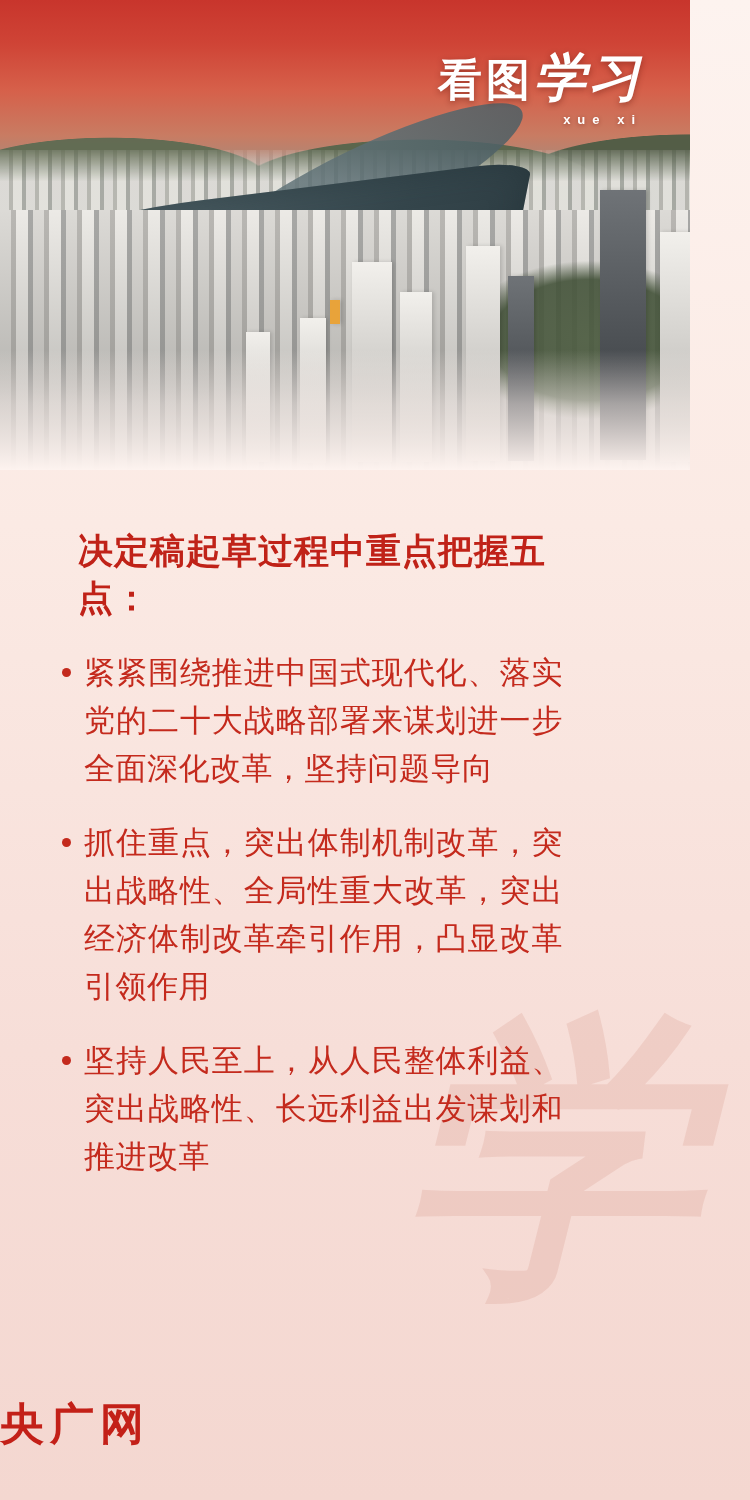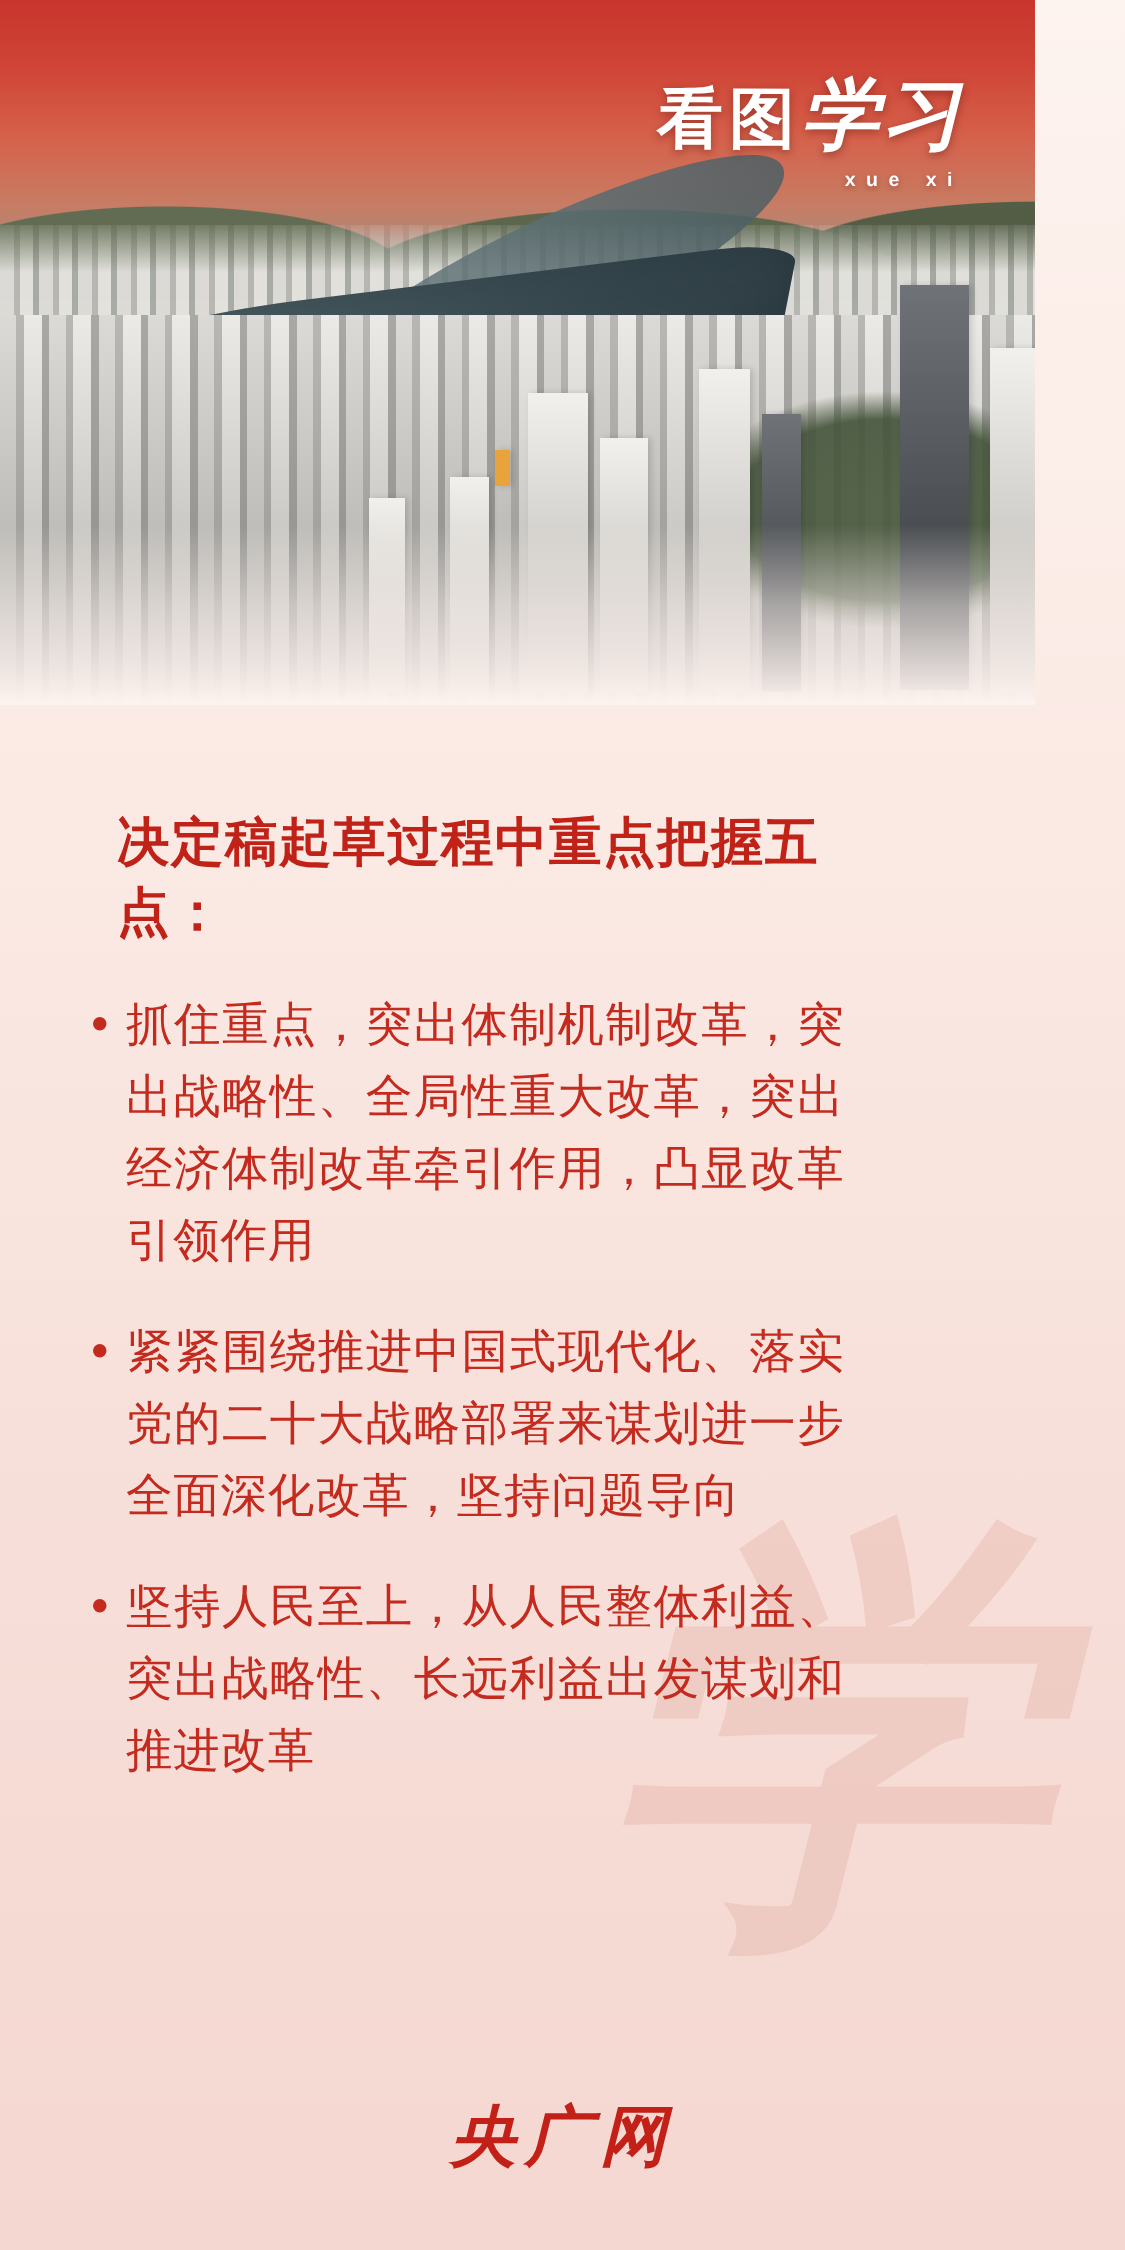--- a/index.html
+++ b/index.html
@@ -155,21 +155,21 @@
     line-height: 400px;
     text-align: center;
     pointer-events: none;
     user-select: none;
     overflow: hidden;
   }
 
   
   .content {
     position: absolute;
-    left: 0; top: 488px;
+    left: 0; top: 478px;
     width: 619px;
     padding: 30px 56px 0 56px;
     box-sizing: border-box;
     z-index: 3;
   }
   .headline {
     color: #c02218;
     font-size: 35px;
     font-weight: bold;
     letter-spacing: 1px;
@@ -203,23 +203,21 @@
     border-radius: 50%;
     background: #c42a1d;
   }
 
   
   .footer {
     position: absolute;
     left: 0;
     bottom: 46px;
     width: 750px;
-    text-align: center;
     z-index: 4;
-    font-style: italic;
   }
   .brand {
     display: inline-block;
     color: #c32018;
     font-size: 44px;
     font-weight: bold;
     letter-spacing: 6px;
     font-family: "Liberation Sans", sans-serif;
   }
 </style>
@@ -253,22 +251,22 @@
       <div class="logo-main"><span>看图</span><span class="script">学习</span></div>
       <div class="logo-sub">xue xi</div>
     </div>
   </div>
 
   <div class="watermark">学</div>
 
   <div class="content">
     <div class="headline">决定稿起草过程中重点把握五点：</div>
     <ul class="points">
+      <li>紧紧围绕推进中国式现代化、落实党的二十大战略部署来谋划进一步全面深化改革，坚持问题导向</li>
       <li>抓住重点，突出体制机制改革，突出战略性、全局性重大改革，突出经济体制改革牵引作用，凸显改革引领作用</li>
-      <li>紧紧围绕推进中国式现代化、落实党的二十大战略部署来谋划进一步全面深化改革，坚持问题导向</li>
       <li>坚持人民至上，从人民整体利益、突出战略性、长远利益出发谋划和推进改革</li>
     </ul>
   </div>
 
   <div class="footer">
     <span class="brand">央广网</span>
   </div>
 
 </div>
 

